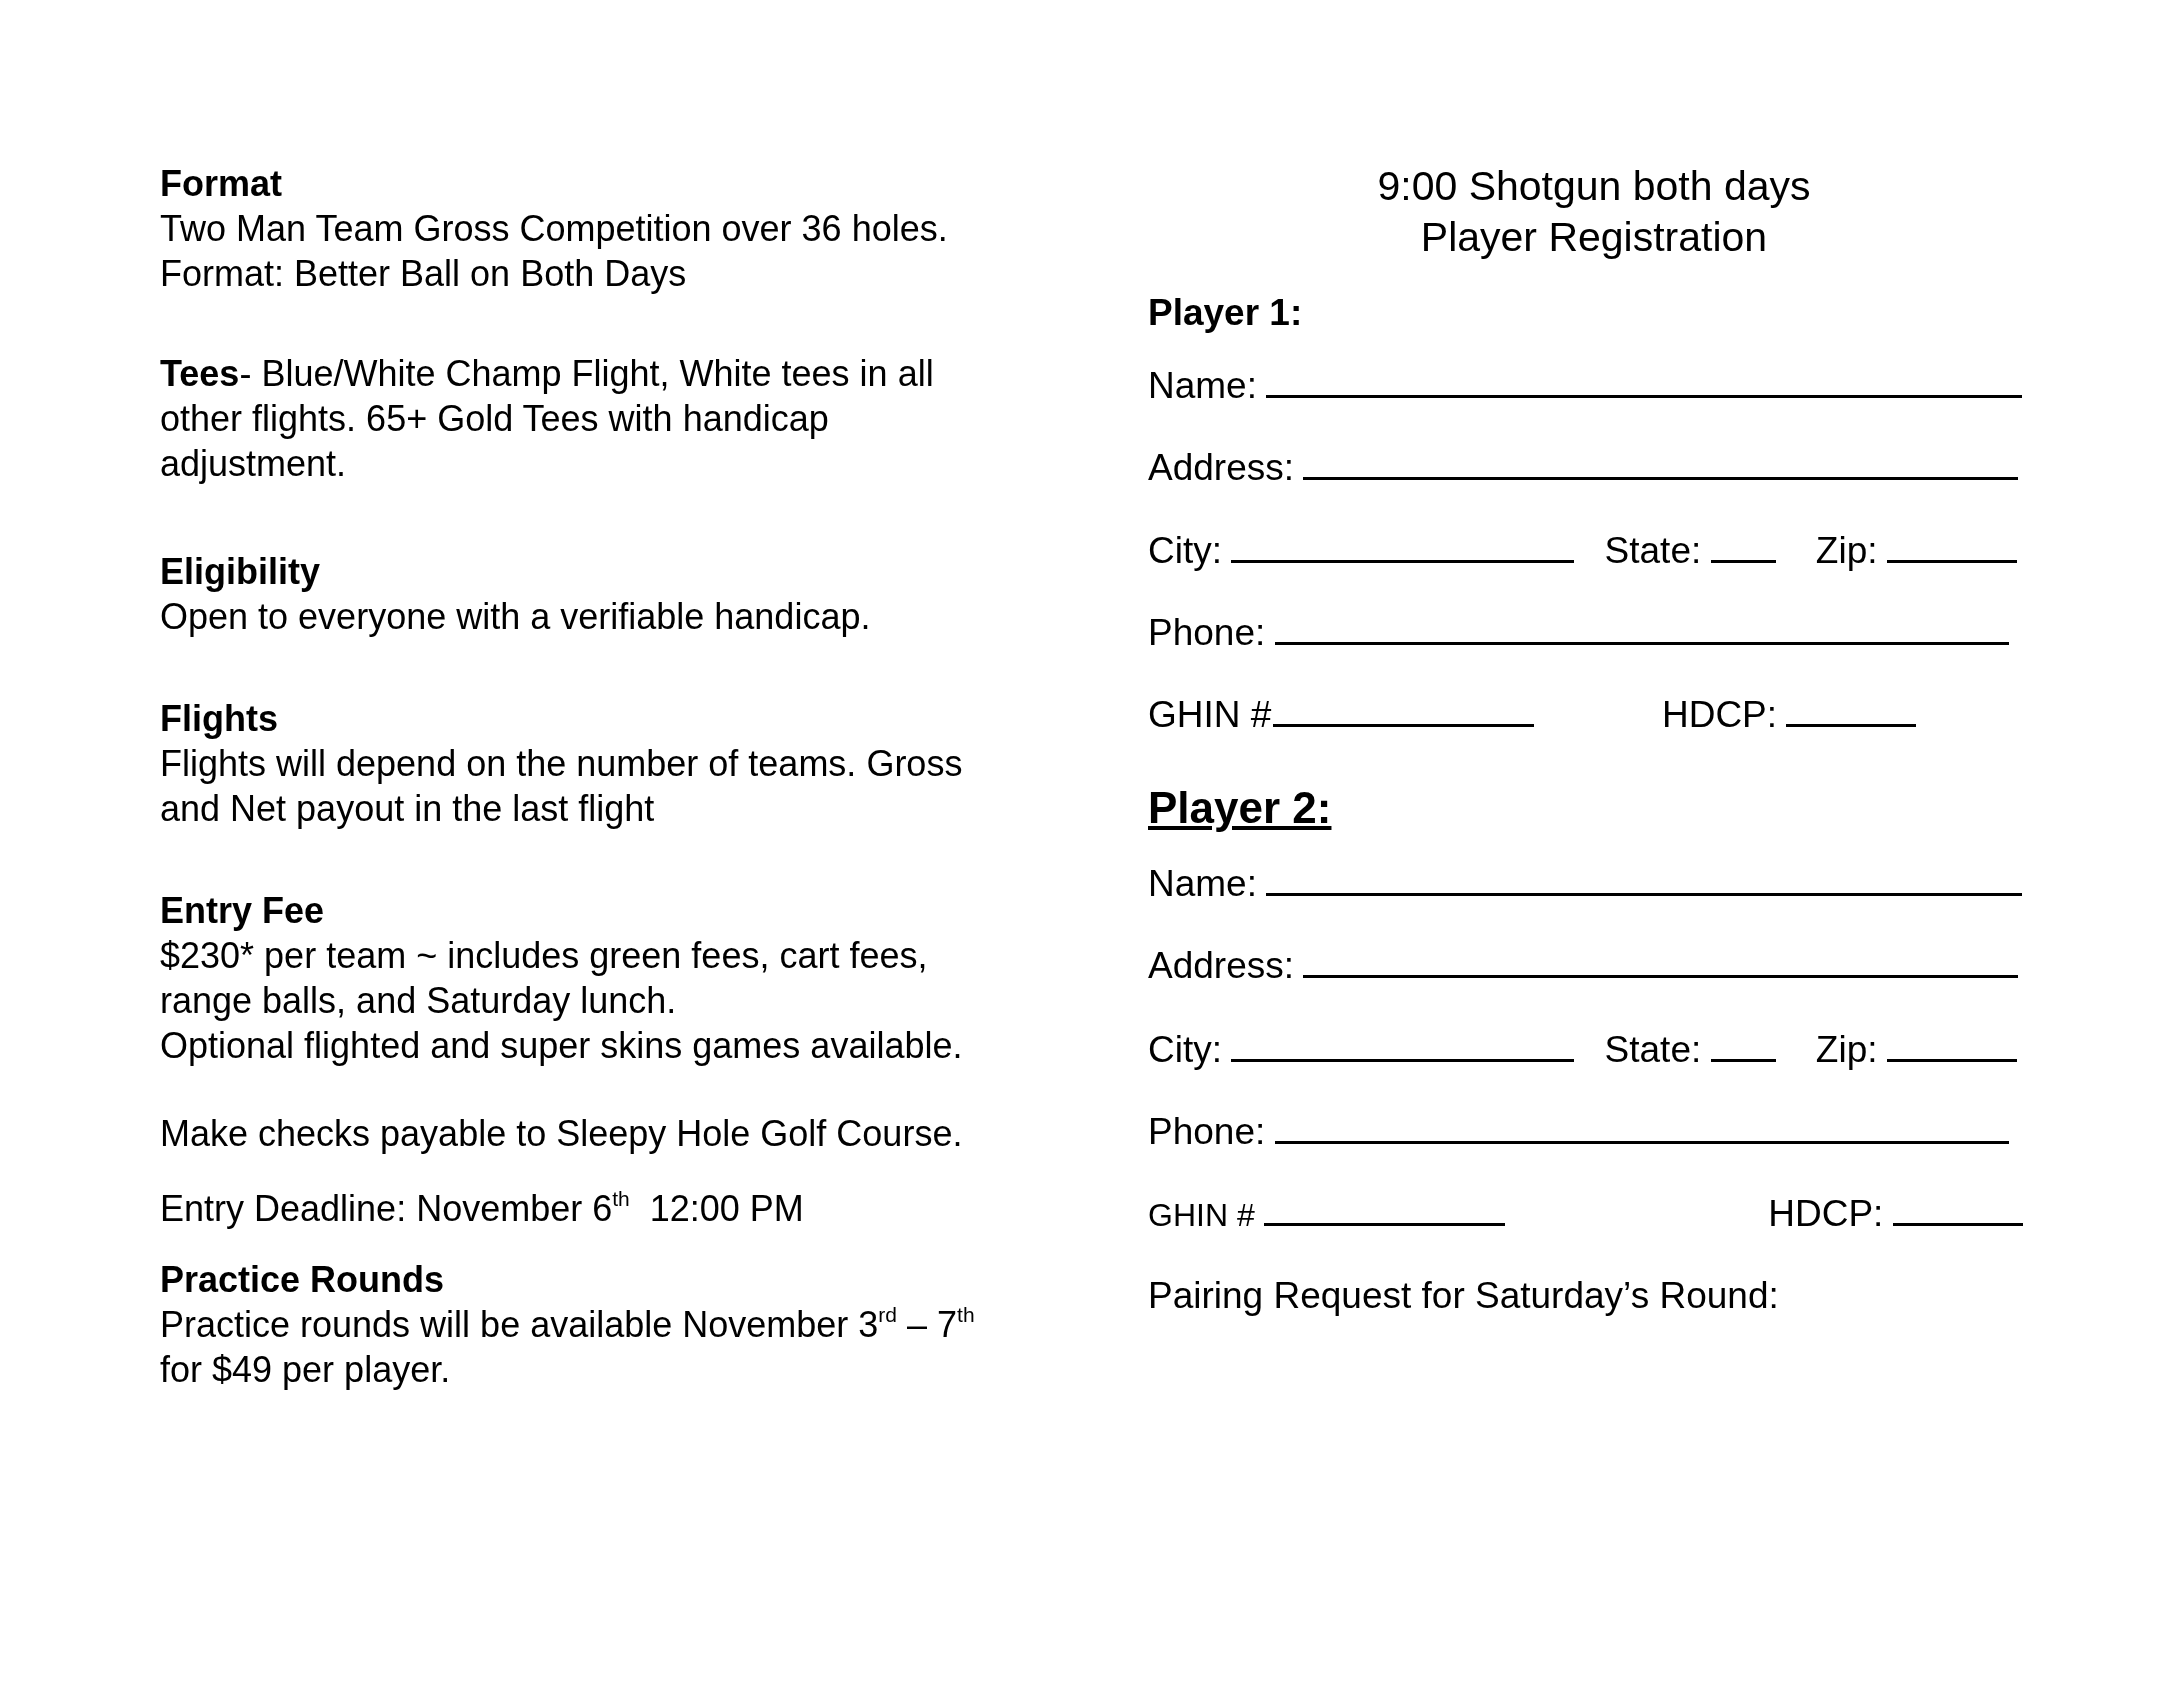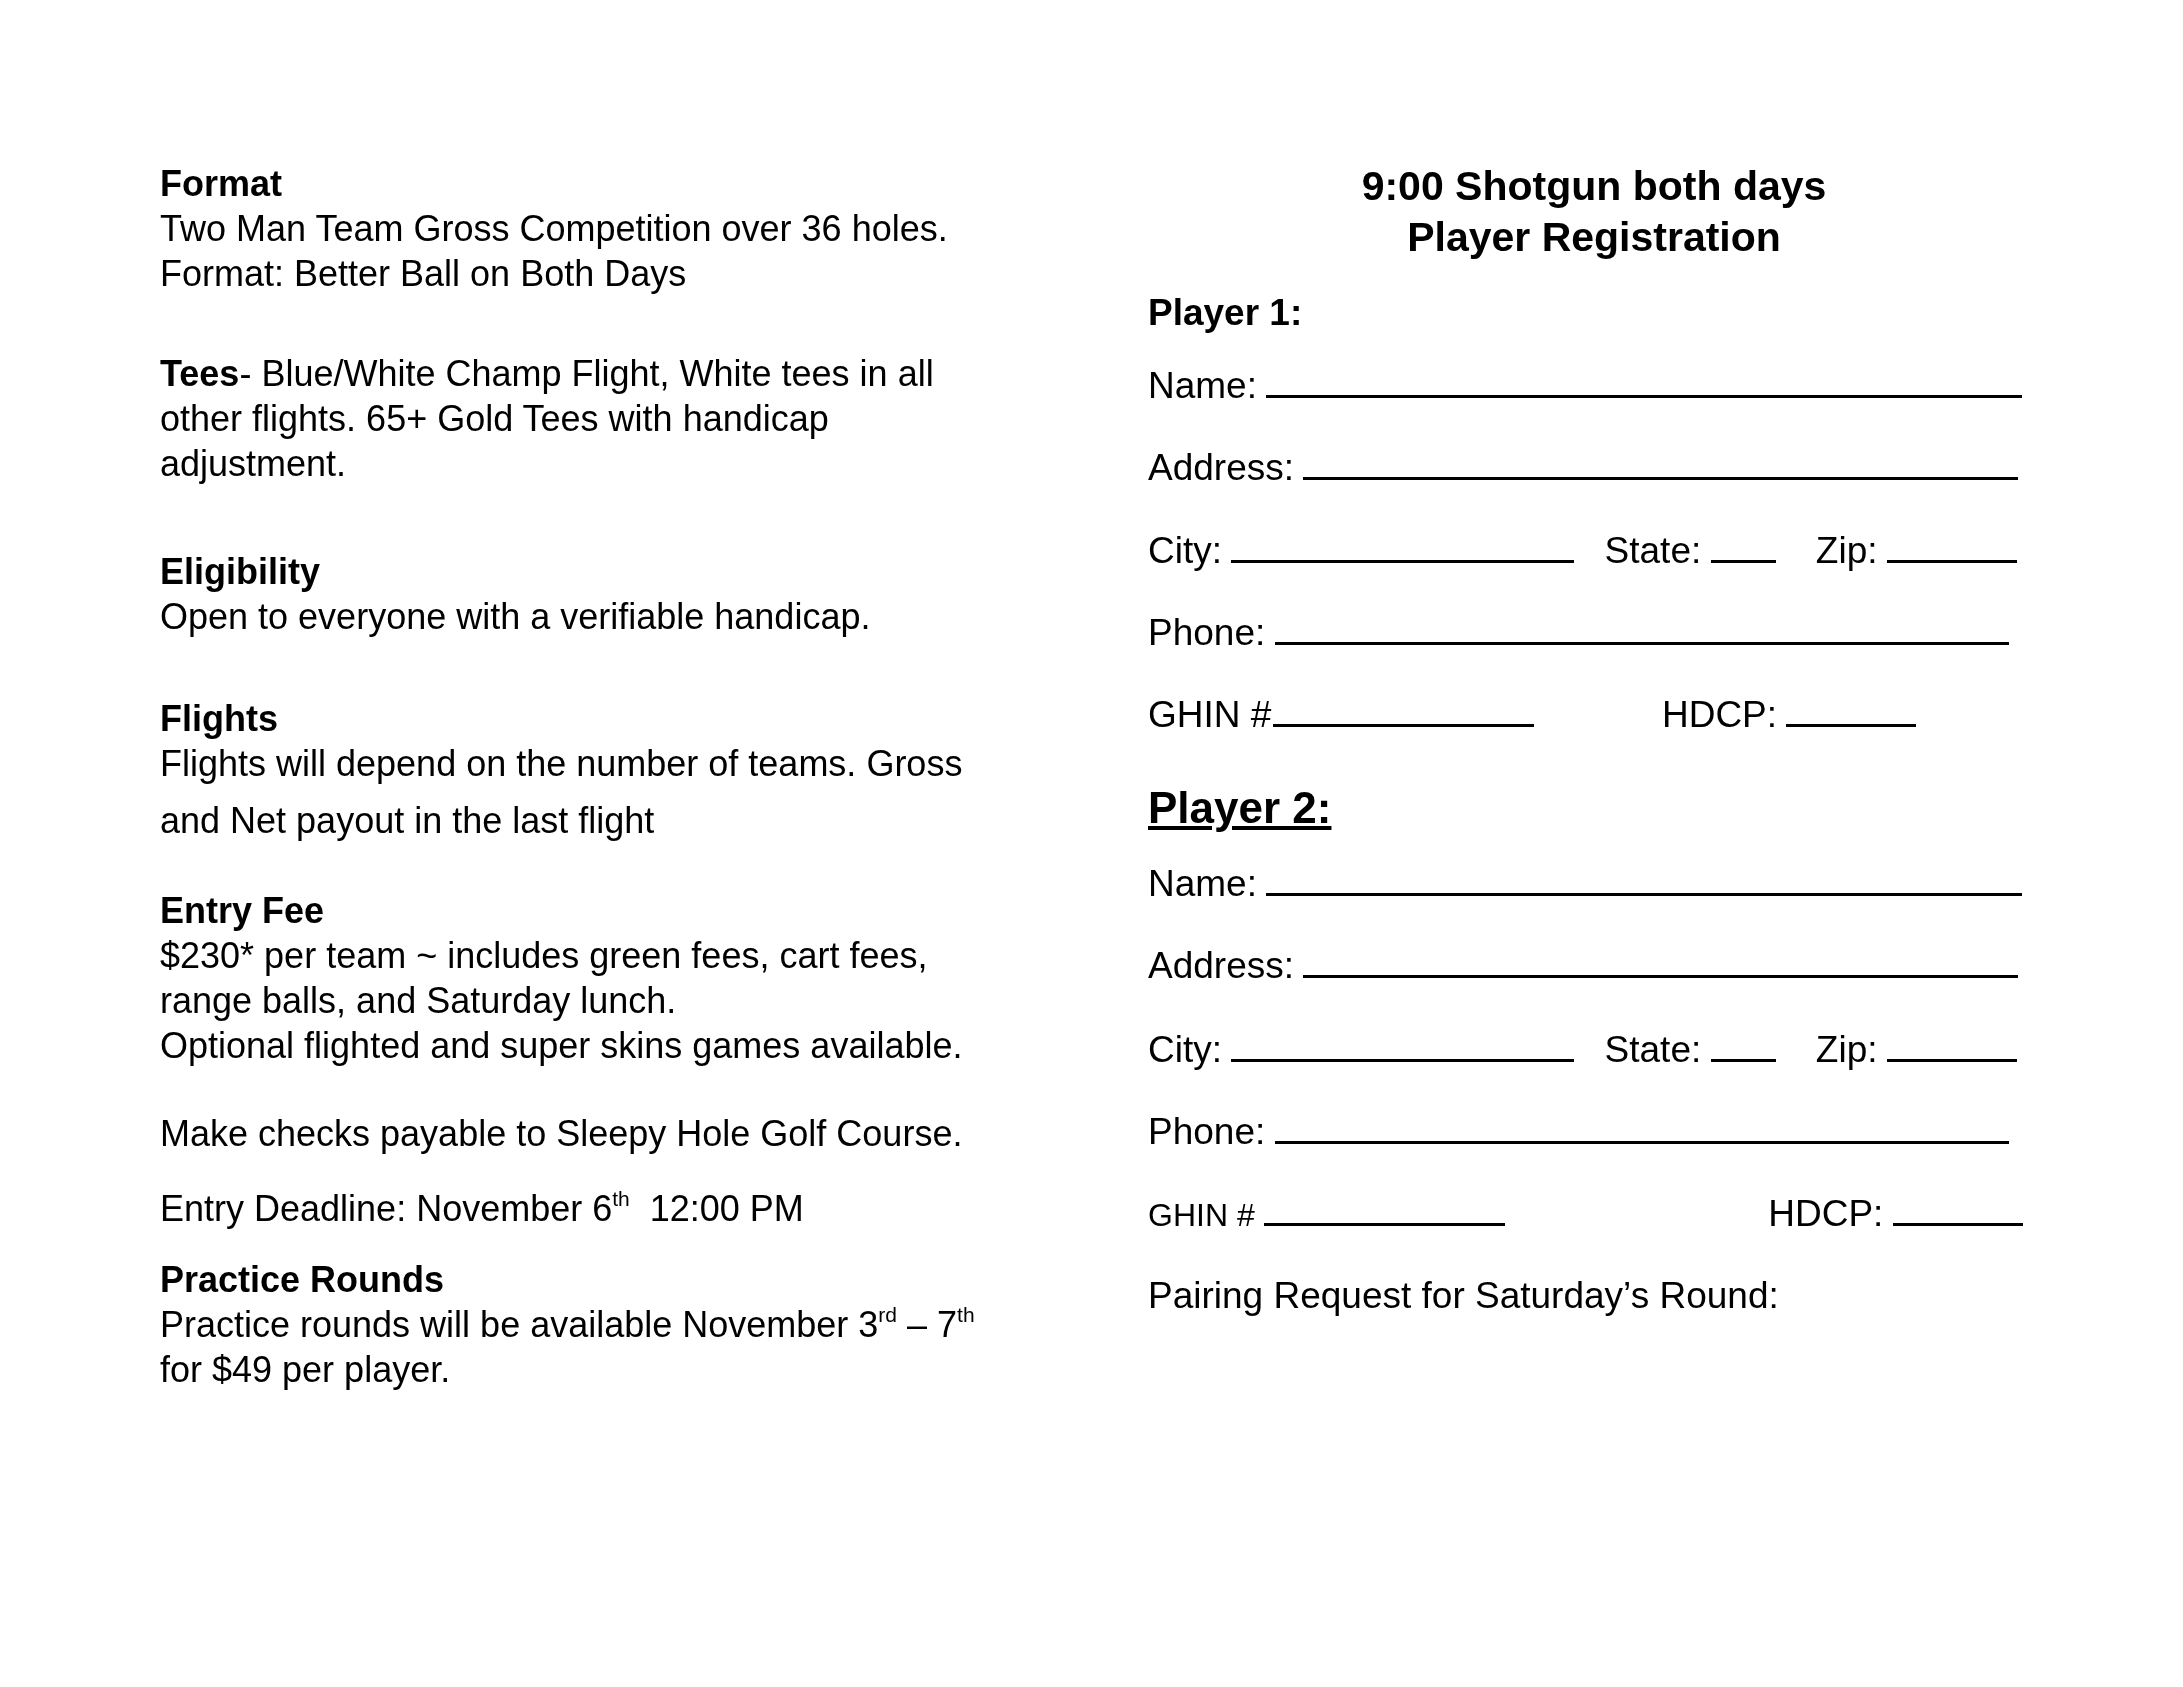--- a/index.html
+++ b/index.html
@@ -4,21 +4,21 @@
 <style>
   html, body { margin: 0; padding: 0; background: #ffffff; }
   body {
     width: 2183px; height: 1687px; position: relative; overflow: hidden;
     font-family: "Liberation Sans", sans-serif; color: #000000;
   }
   .abs { position: absolute; white-space: nowrap; }
   .left { font-size: 36px; line-height: 45px; }
   .h { font-weight: bold; }
   sup { font-size: 21px; line-height: 0; vertical-align: 14.6px; }
-  .title { font-weight: bold; font-size: 41px; line-height: 50px; text-align: center; width: 926px; left: 1131px; }
+  .title { font-weight: normal; font-size: 41px; line-height: 50px; text-align: center; width: 926px; left: 1131px; }
   .ph1 { font-weight: bold; font-size: 37px; }
   .ph2 { font-weight: bold; font-size: 44px; }
   .fl { font-size: 37px; line-height: 46px; }
   .line { display: inline-block; border-bottom: 3.3px solid #000; height: 29px; vertical-align: baseline; margin-left: 9.3px; }
   .ghin2 { font-size: 32px; }
 </style>
 </head>
 <body>
 
 <div class="abs left h" style="left:160px; top:161px;">Format</div>
@@ -27,21 +27,21 @@
 
 <div class="abs left" style="left:160px; top:351px;"><span class="h">Tees</span><span>- Blue/White Champ Flight, White tees in all</span></div>
 <div class="abs left" style="left:160px; top:396px;">other flights. 65+ Gold Tees with handicap</div>
 <div class="abs left" style="left:160px; top:441px;">adjustment.</div>
 
 <div class="abs left h" style="left:160px; top:549px;">Eligibility</div>
 <div class="abs left" style="left:160px; top:594px;">Open to everyone with a verifiable handicap.</div>
 
 <div class="abs left h" style="left:160px; top:696px;">Flights</div>
 <div class="abs left" style="left:160px; top:741px;">Flights will depend on the number of teams. Gross</div>
-<div class="abs left" style="left:160px; top:786px;margin-top:12px;">and Net payout in the last flight</div>
+<div class="abs left" style="left:160px; top:786px;">and Net payout in the last flight</div>
 
 <div class="abs left h" style="left:160px; top:888px;">Entry Fee</div>
 <div class="abs left" style="left:160px; top:933px;">$230* per team ~ includes green fees, cart fees,</div>
 <div class="abs left" style="left:160px; top:978px;">range balls, and Saturday lunch.</div>
 <div class="abs left" style="left:160px; top:1023px;">Optional flighted and super skins games available.</div>
 
 <div class="abs left" style="left:160px; top:1111px;">Make checks payable to Sleepy Hole Golf Course.</div>
 <div class="abs left" style="left:160px; top:1156px;margin-top:30px;"><span>Entry Deadline: November 6</span><sup>th</sup><span style="white-space:pre">  12:00 PM</span></div>
 
 <div class="abs left h" style="left:160px; top:1257px;">Practice Rounds</div>

